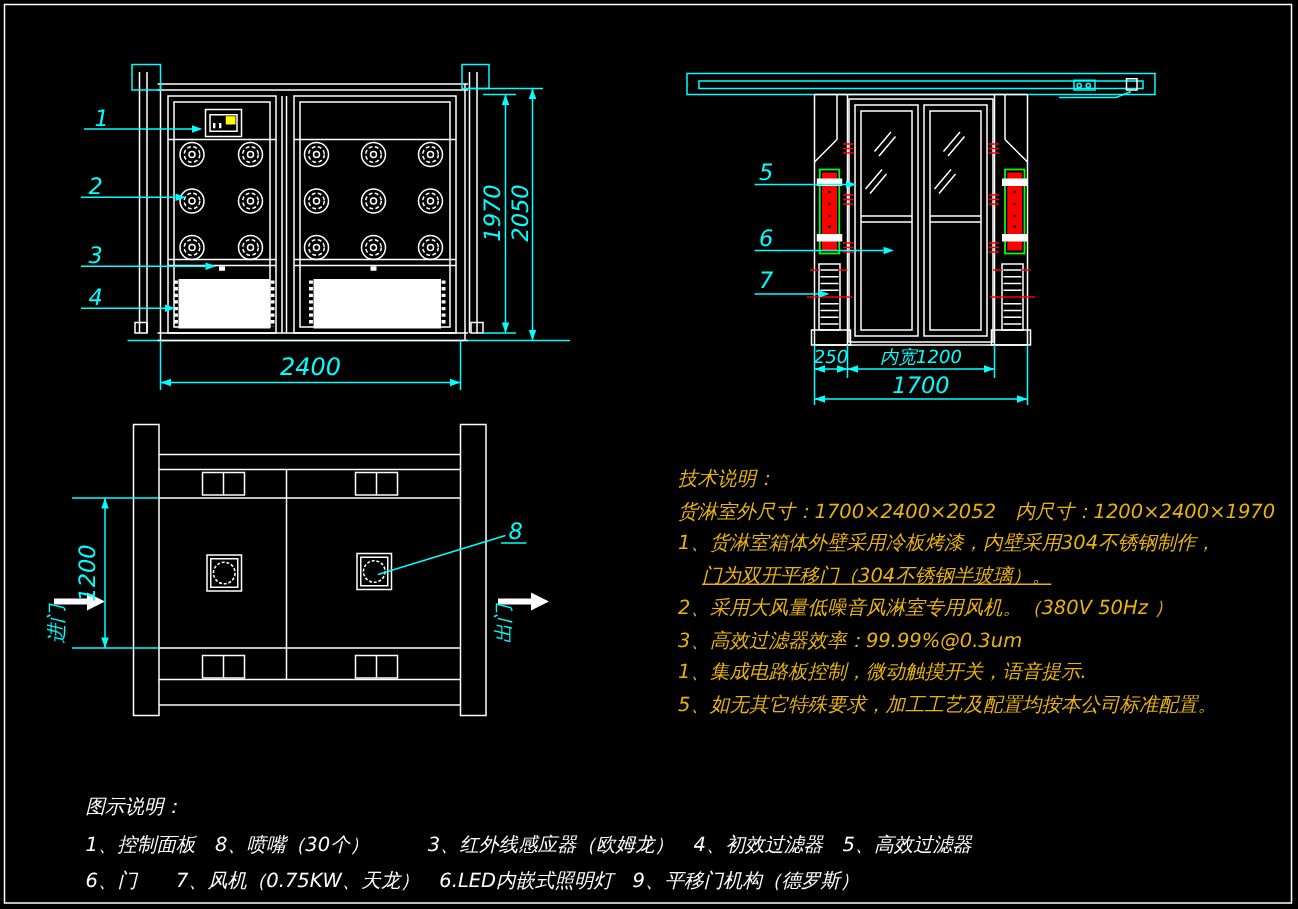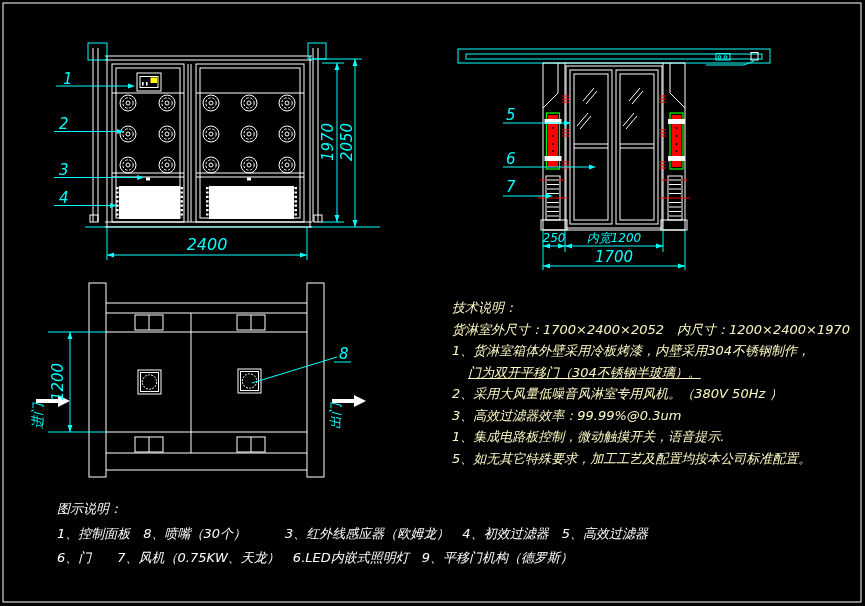--- a/index.html
+++ b/index.html
@@ -9,23 +9,23 @@
   .w{stroke:#fff;fill:none;stroke-width:1;}
   .wf{fill:#fff;stroke:none;}
   .c{stroke:#00ffff;fill:none;stroke-width:1;}
   .cf{fill:#00ffff;stroke:none;}
   .r{stroke:#ff0000;fill:none;stroke-width:1;}
   .g{stroke:#00ff00;fill:none;stroke-width:1.2;}
   .t15{font:italic 15px "DejaVu Sans",sans-serif;fill:#00ffff;}
   .t16{font:italic 16px "DejaVu Sans",sans-serif;fill:#00ffff;}
   .t12{font:italic 12px "DejaVu Sans",sans-serif;fill:#00ffff;}
   .t13{font:italic 13px "DejaVu Sans",sans-serif;fill:#00ffff;}
-  .notes{position:absolute;left:452px;top:297px;width:408px;color:#fef9c3;
+  .notes{position:absolute;left:452px;top:309px;width:408px;color:#eab308;
          font:italic 13px "DejaVu Sans",sans-serif;line-height:21.5px;white-space:nowrap;}
-  .legend{position:absolute;left:57px;top:497px;width:760px;color:#fff;
+  .legend{position:absolute;left:57px;top:527px;width:760px;color:#fff;
           font:italic 13px "DejaVu Sans",sans-serif;line-height:24.5px;white-space:nowrap;}
   .indent{padding-left:16px;text-decoration:underline;}
 </style>
 </head>
 <body>
 
 <div id="canvas">
 
 <svg width="865" height="606" viewBox="0 0 865 606">
   <defs>

